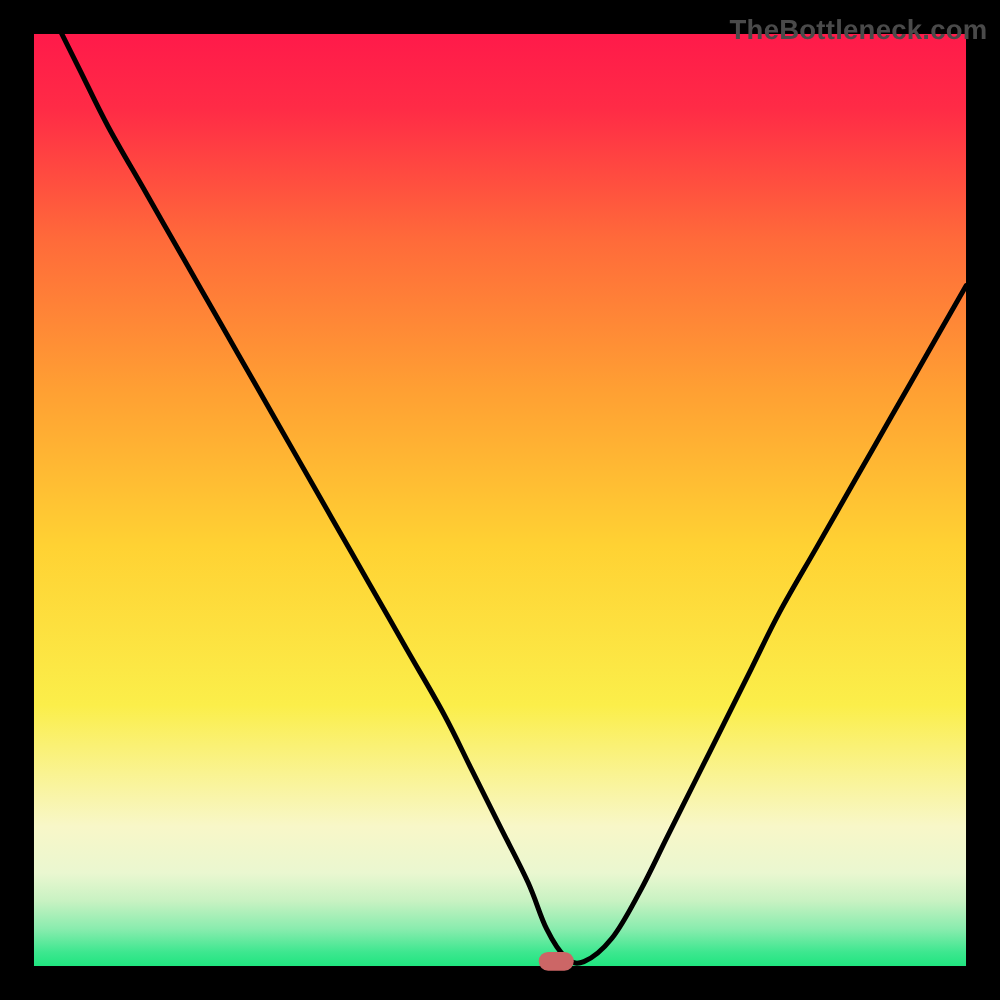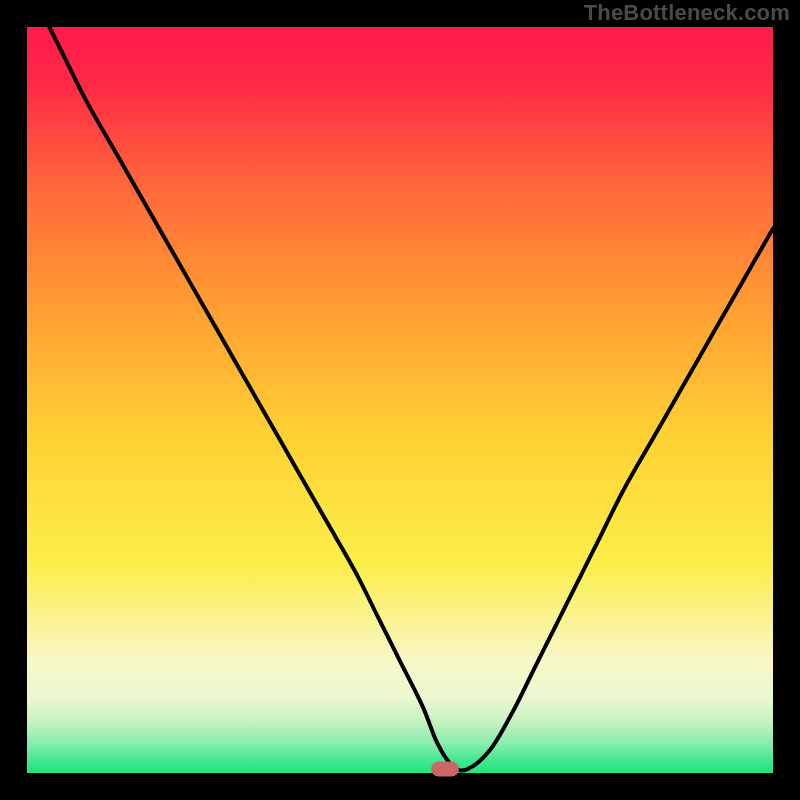--- a/index.html
+++ b/index.html
@@ -11,21 +11,21 @@
     font-family: Arial, Helvetica, sans-serif;
     overflow: hidden;
   }
   .stage {
     position: relative;
     width: 800px;
     height: 800px;
   }
   .watermark {
     position: absolute;
-    top: 0;
+    top: 11px;
     right: 10px;
     color: #4a4a4a;
     font-size: 22px;
     font-weight: 600;
     letter-spacing: 0.2px;
     z-index: 50;
   }
   .plot-area {
     position: absolute;
     left: 27px;

